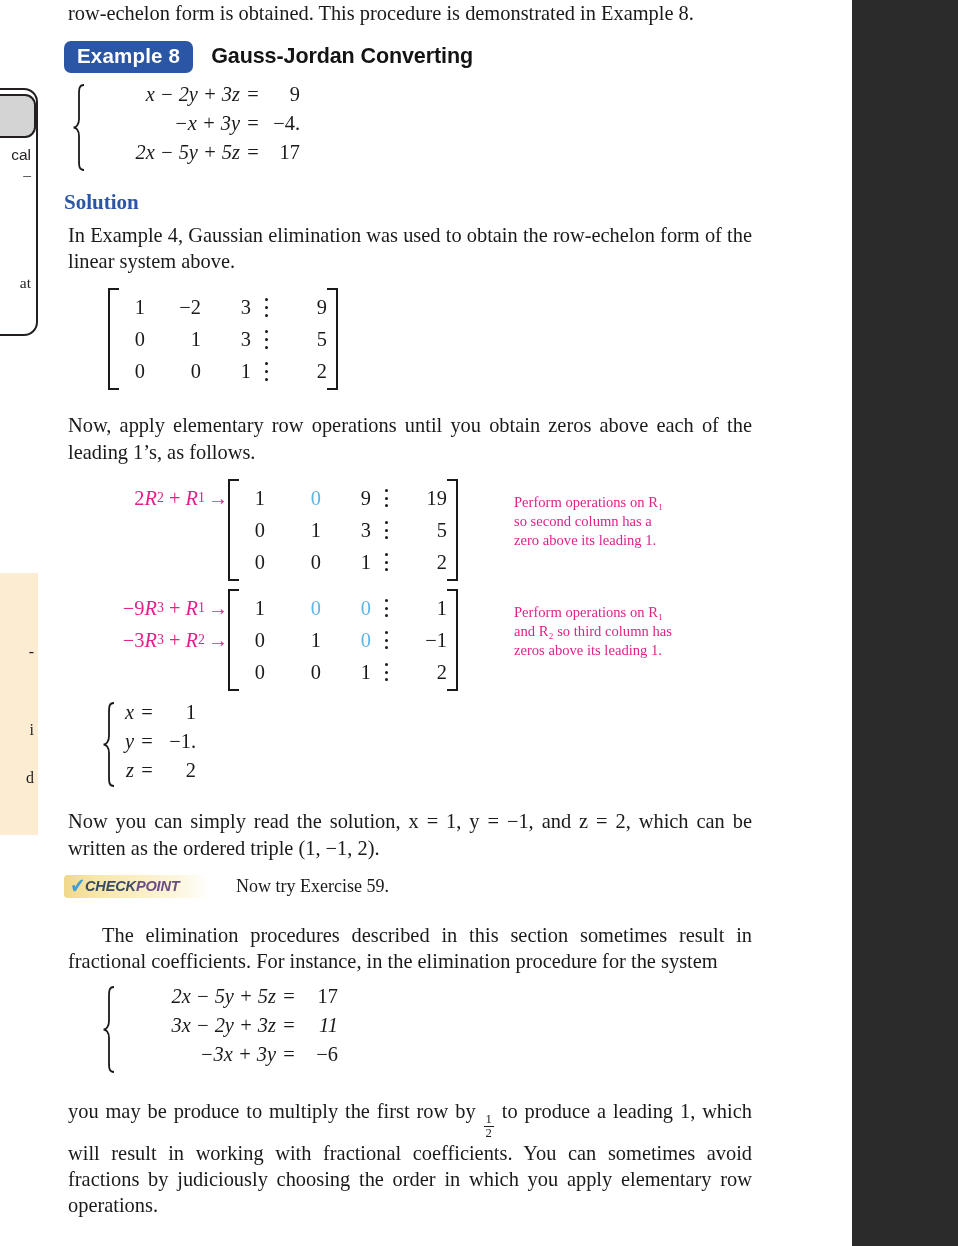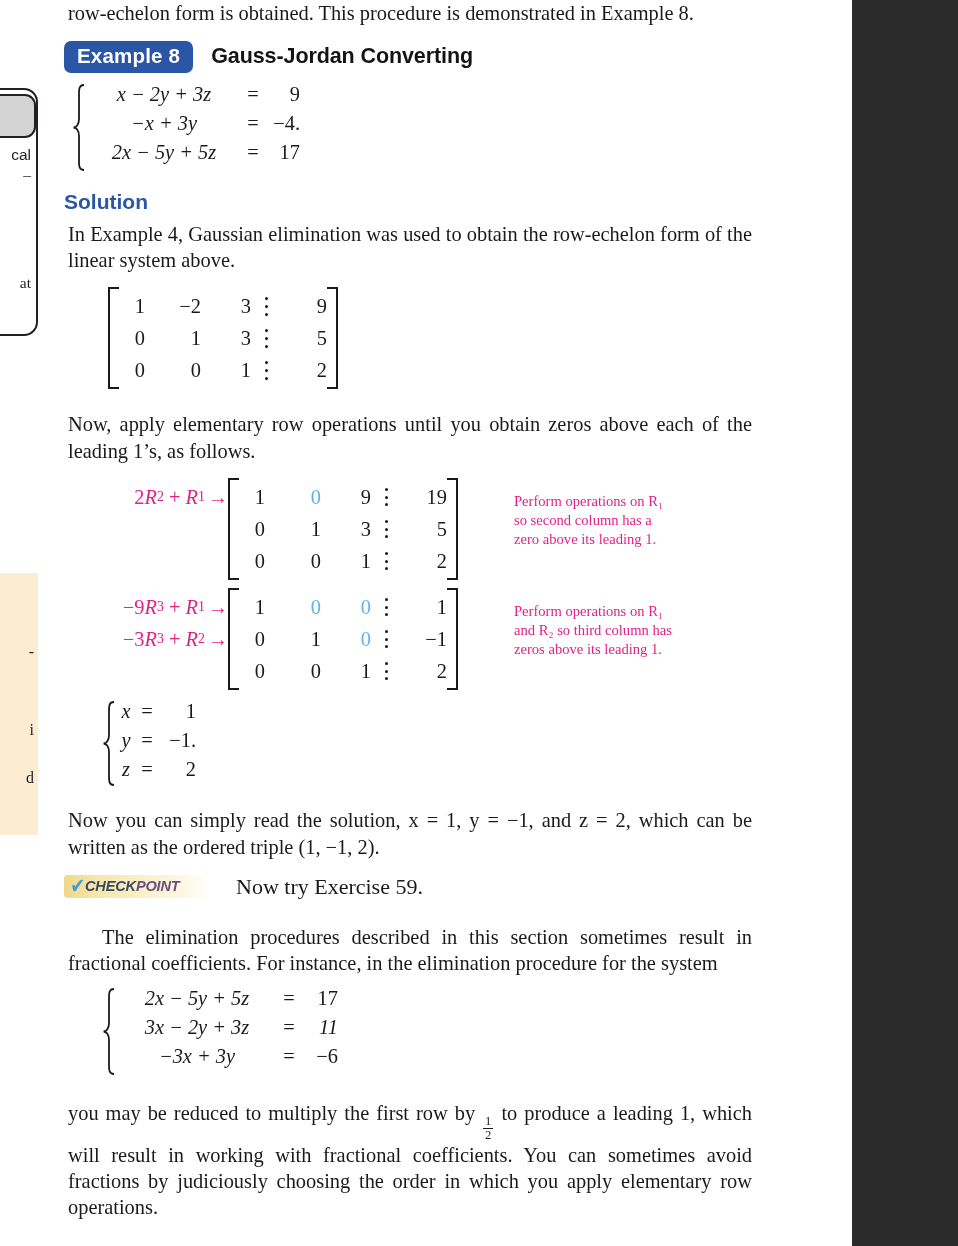--- a/index.html
+++ b/index.html
@@ -115,21 +115,21 @@
   }
   #example-title {
     margin-left: 18px;
     font-family: "Liberation Sans Narrow", "Liberation Sans", sans-serif;
     font-weight: bold;
     font-size: 21.5px;
     color: #141414;
     letter-spacing: -0.1px;
   }
   #solution-head {
-    font-family: Liberation Sans, sans-serif;
+    font-family: Liberation Serif, serif;
     font-weight: bold;
     font-size: 21px;
     color: #2b55a5;
     margin-top: 18px;
     margin-bottom: 7px;
   }
 
   
   .mi { font-style: italic; font-family: "Liberation Serif", serif; }
   .sub {
@@ -152,21 +152,21 @@
   }
   .brace svg { display: block; }
   .system-rows { display: flex; flex-direction: column; }
   .system-rows .row {
     display: flex;
     align-items: baseline;
     height: 29px;
     font-size: 20.4px;
     white-space: nowrap;
   }
-  .cell-lhs { text-align: center; }
+  .cell-lhs { text-align: right; }
   .cell-eq { width: 26px; text-align: center; }
   .cell-rhs { text-align: right; }
 
   
   .matrix-wrap { display: inline-flex; align-items: stretch; }
   .bracket-l, .bracket-r { width: 11px; position: relative; }
   .bracket-l::before, .bracket-r::before {
     content: "";
     position: absolute;
     top: 0; bottom: 0;
@@ -255,21 +255,21 @@
     font-family: "Liberation Sans", sans-serif;
     font-style: italic;
     font-weight: bold;
     font-size: 14.6px;
     letter-spacing: -0.2px;
   }
   #checkpoint-text .c-a { color: #3b4a63; }
   #checkpoint-text .c-b { color: #6b4d86; }
   #checkpoint-after {
     margin-left: 26px;
-    font-size: 22px;
+    font-size: 18px;
   }
 
   
   .frac {
     display: inline-flex;
     flex-direction: column;
     align-items: center;
     vertical-align: -0.38em;
     font-size: 0.62em;
     line-height: 1.03;
@@ -548,19 +548,19 @@
           </span>
           <span class="row">
             <span class="cell-lhs mi" style="width:158px;">−3x + 3y</span>
             <span class="cell-eq">=</span>
             <span class="cell-rhs" style="width:36px;">−6</span>
           </span>
         </span>
       </span>
     </div>
 
-    <p class="body-text" style="margin-top:20px;"><span>you may be reduced to multiply the first row by</span> <span class="frac">
+    <p class="body-text" style="margin-top:20px;"><span>you may be produce to multiply the first row by</span> <span class="frac">
           <span class="num">1</span>
           <span class="den">2</span>
         </span> <span>to produce a leading 1, which will result in working with fractional coefficients. You can sometimes avoid fractions by judiciously choosing the order in which you apply elementary row operations.</span></p>
 
   </div>
 </div>
 
 </body></html>

